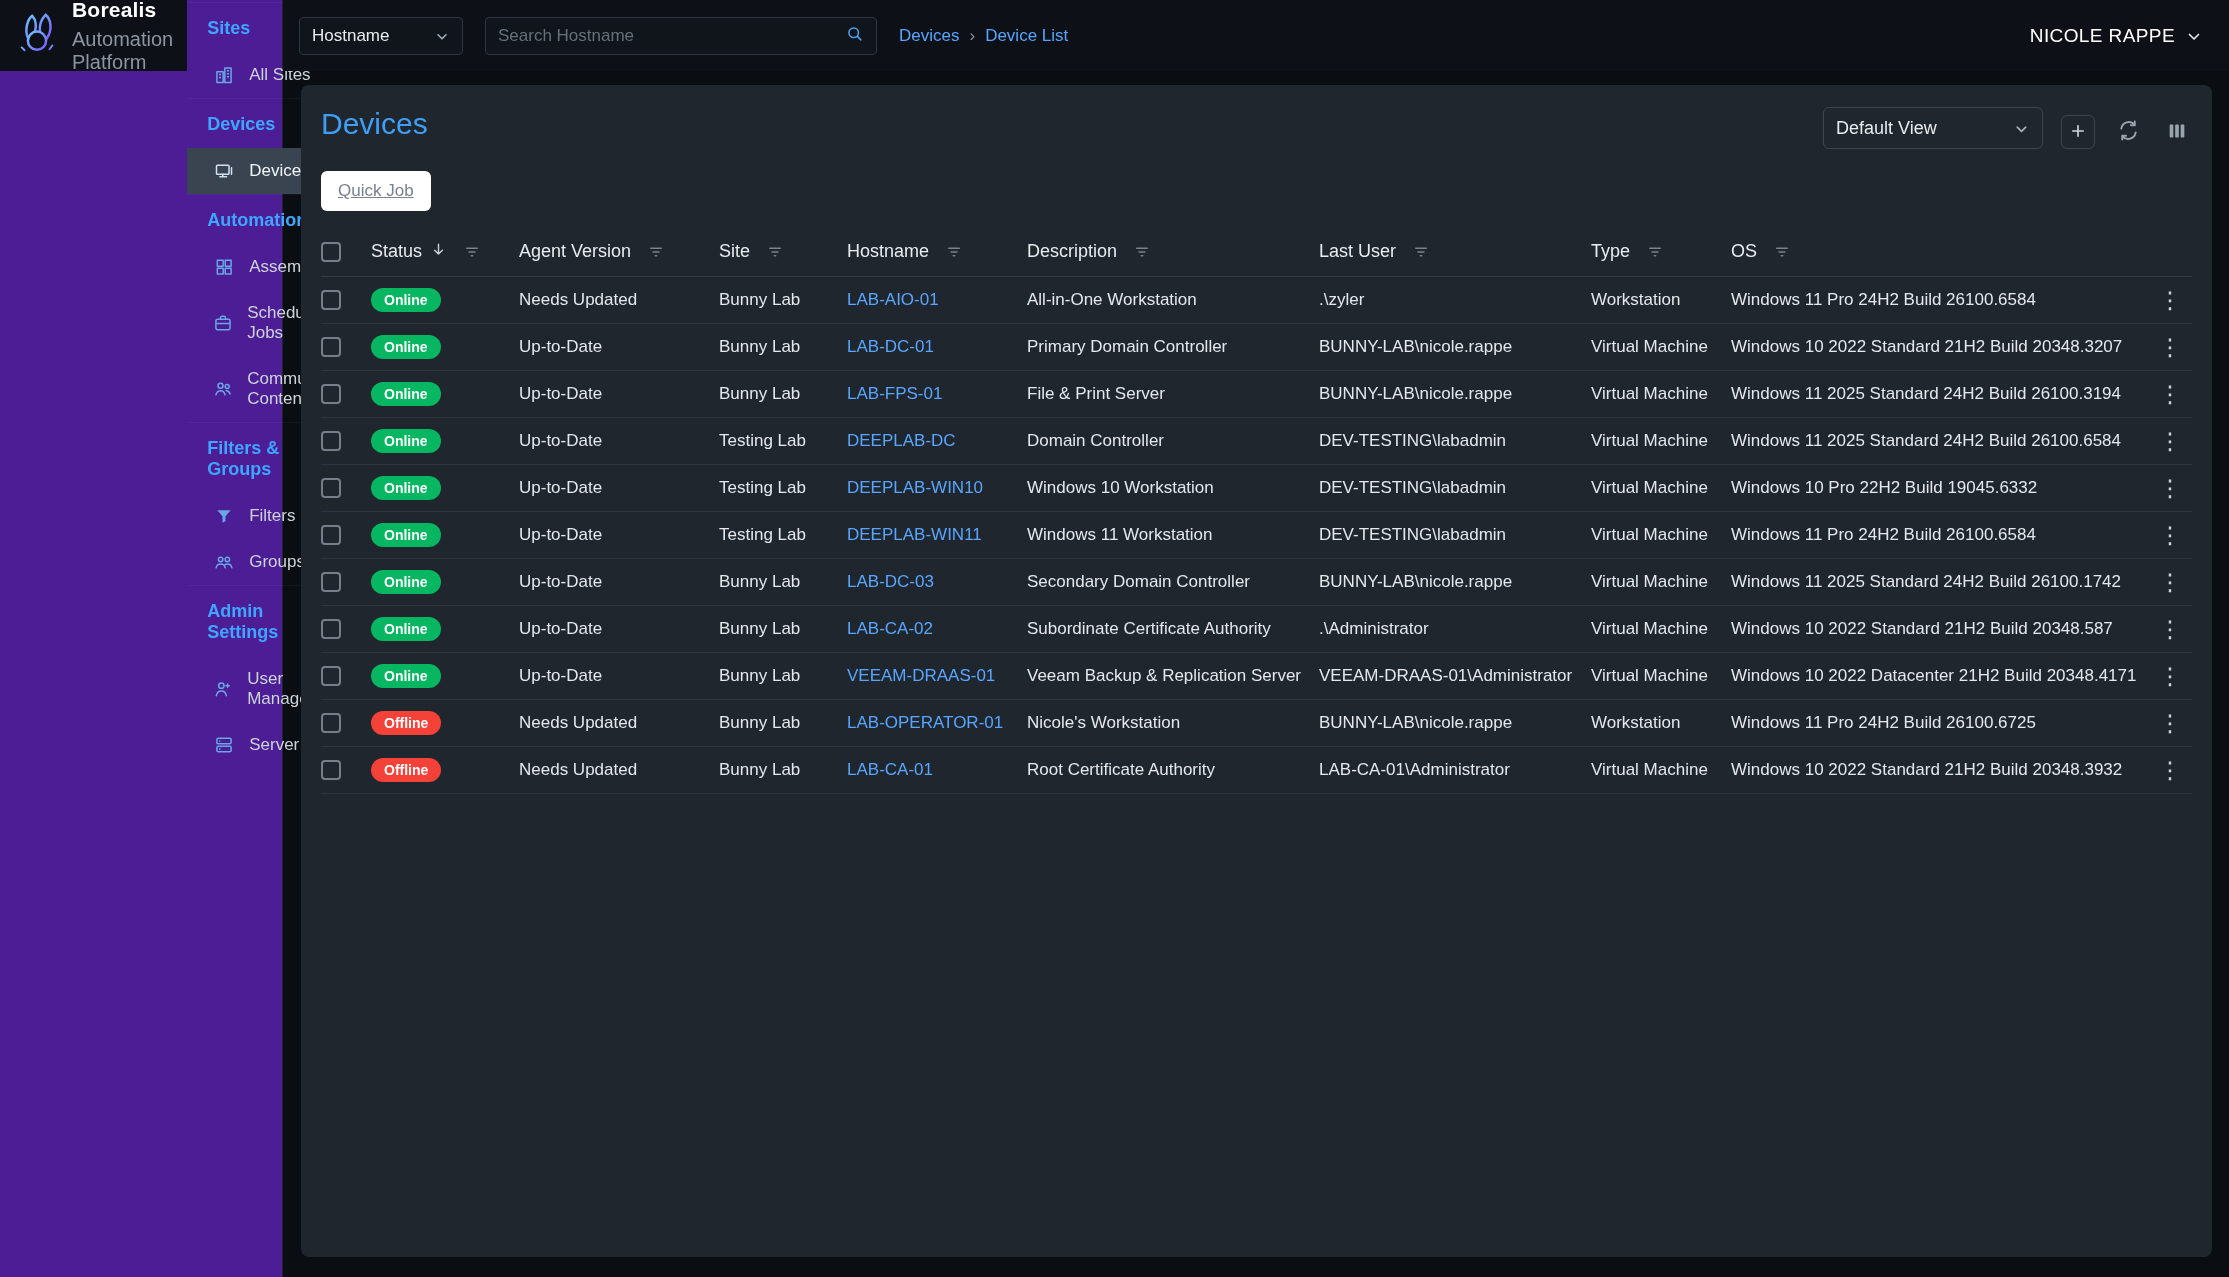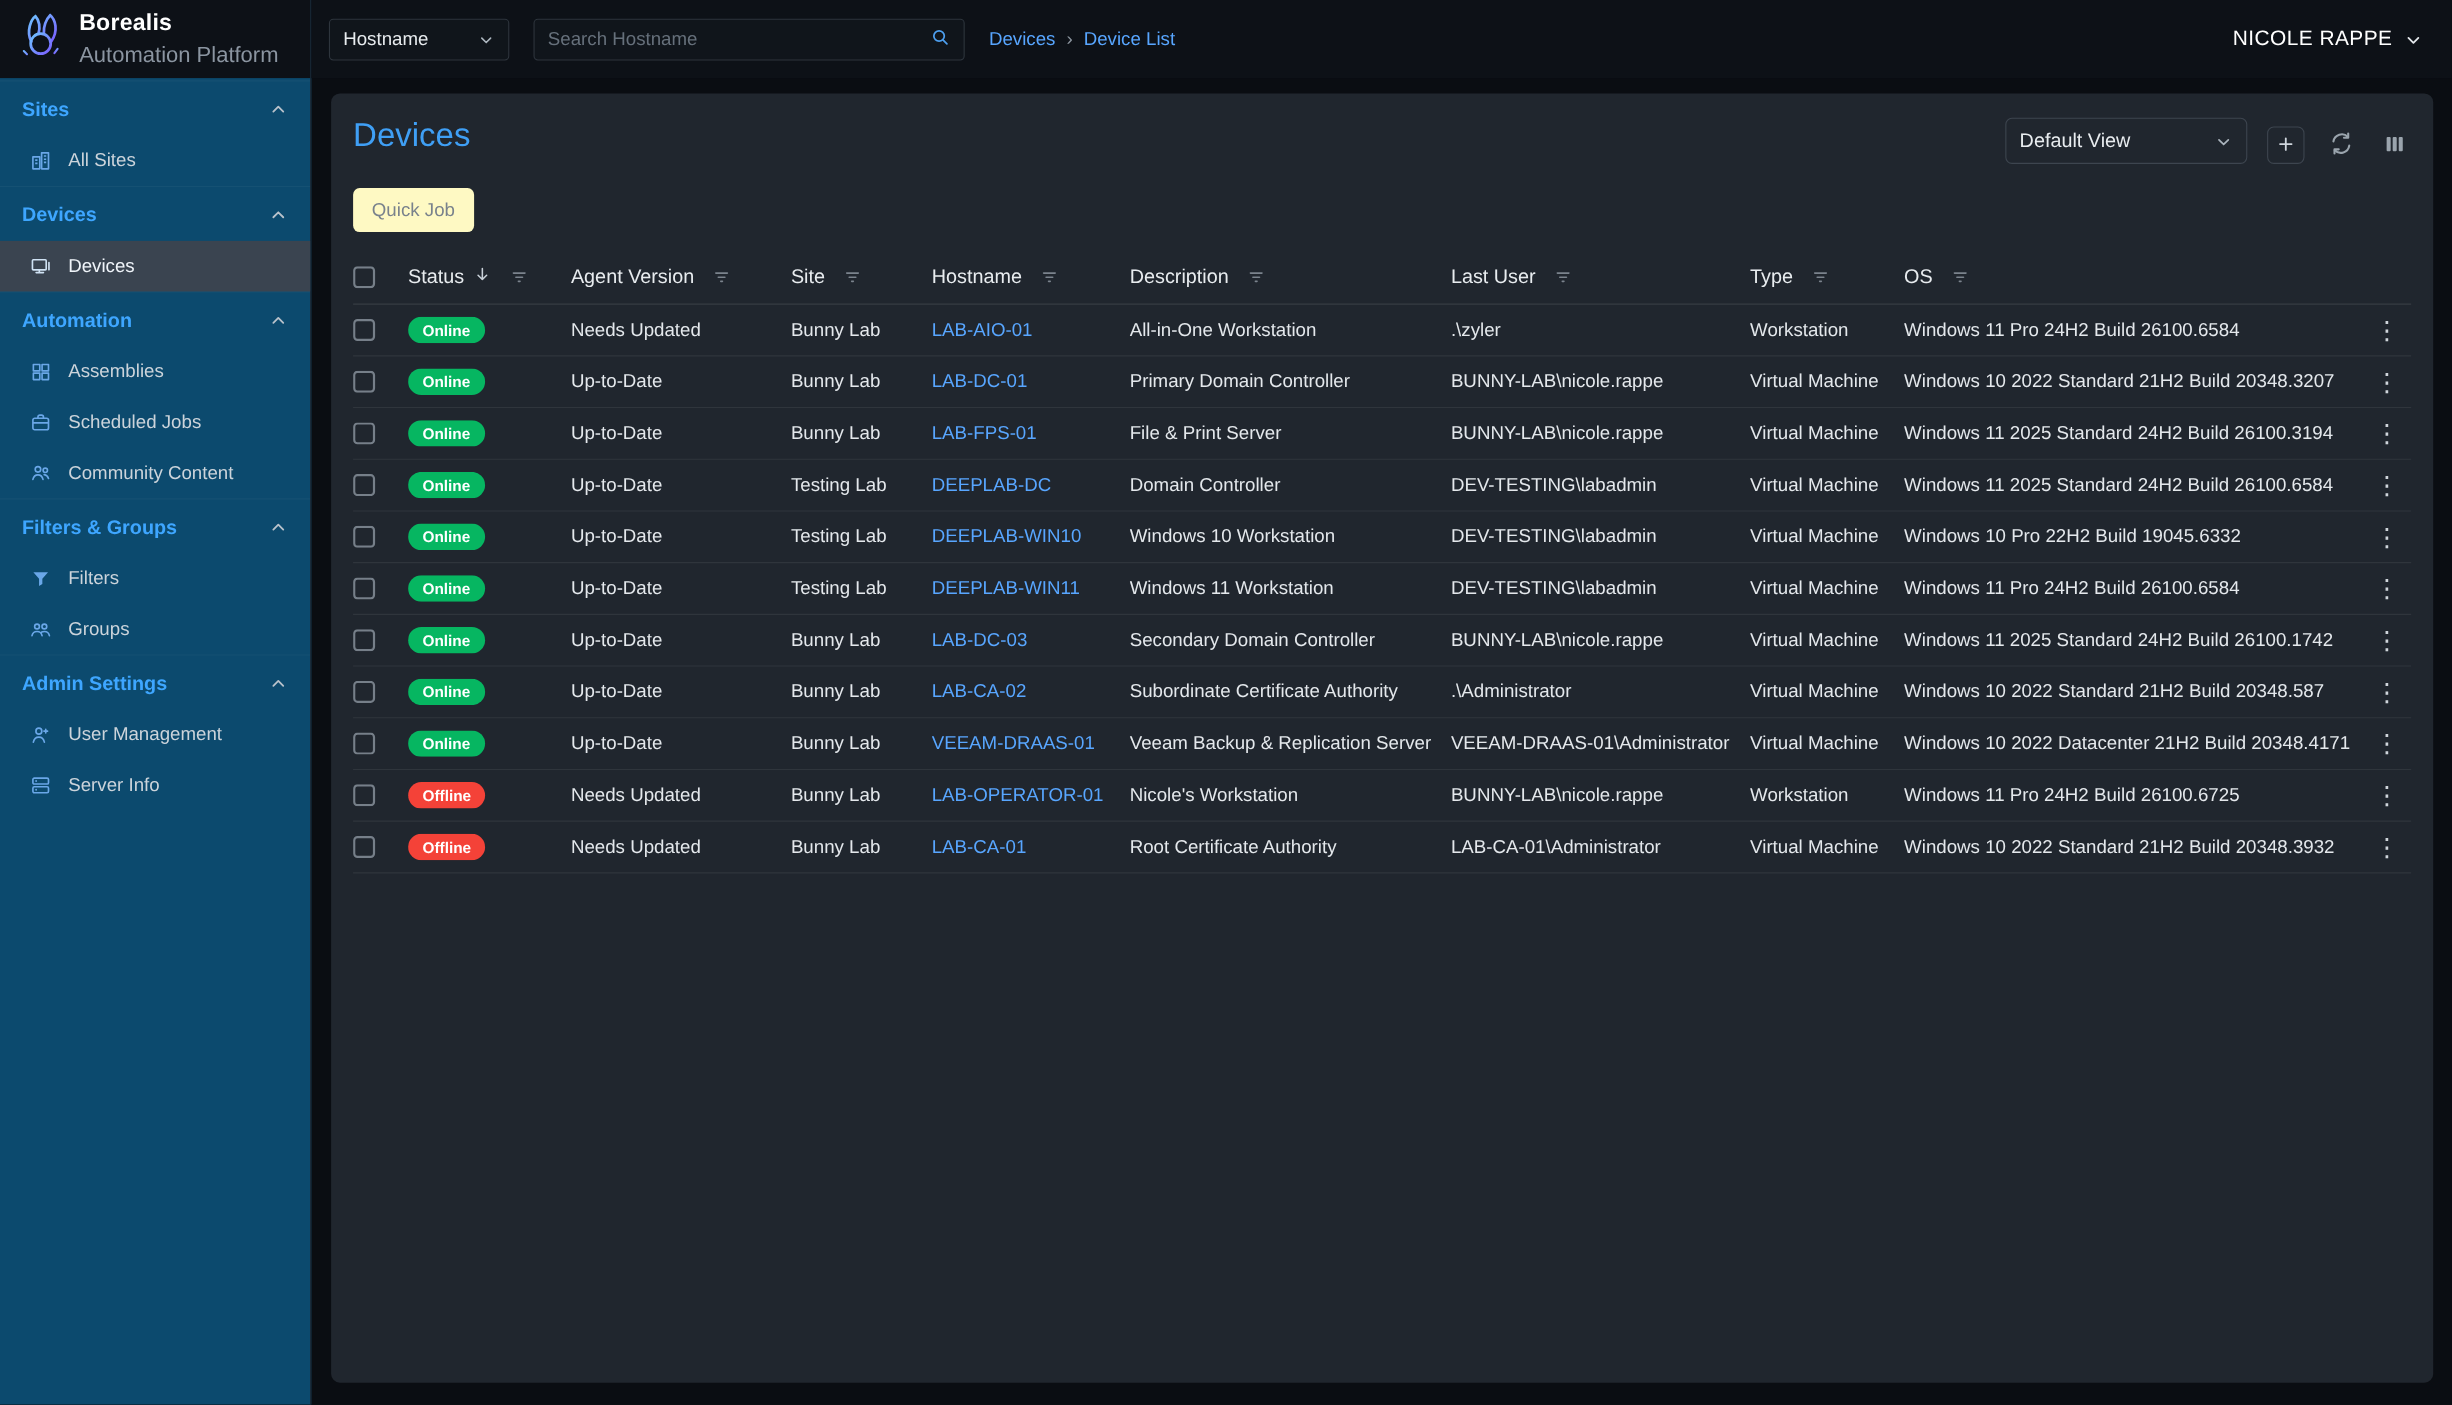--- a/index.html
+++ b/index.html
@@ -1,21 +1,21 @@
 <!DOCTYPE html>
 <html><head>
 <meta charset="utf-8">
 <style>
   * { margin:0; padding:0; box-sizing:border-box; }
   html,body { width:2229px; height:1277px; background:#0a0d12; color:#e4e8ec;
     font-family:"Liberation Sans", sans-serif; overflow:hidden; }
   .app { display:flex; width:100%; height:100%; }
 
   
-  .sidebar { width:283px; flex-shrink:0; background:#0c4a6e; display:flex; flex-direction:column; border-right:1px solid #1e252e; }
+  .sidebar { width:283px; flex-shrink:0; background:#4c1d95; display:flex; flex-direction:row; border-right:1px solid #1e252e; }
   .logo-row { height:71px; background:#0d1117; display:flex; align-items:center; gap:12px; padding:0 14px; }
   .brand-name { font-size:21px; font-weight:700; color:#ffffff; letter-spacing:.2px; }
   .brand-sub { font-size:20px; color:#8b95a1; margin-top:6px; }
   .sidenav { flex:1; padding-top:2px; }
   .section { border-top:1px solid rgba(255,255,255,0.04); }
   .section-header { display:flex; justify-content:space-between; padding:15px 20px 13px 20px; cursor:pointer; }
   .section-label { color:#3ea6ff; font-weight:700; font-size:18px; }
   .chev { display:inline-flex; align-items:center; }
   .item { display:flex; align-items:center; gap:14px; padding:13px 20px 13px 26px; font-size:17px; color:#ccd4db; cursor:pointer; }
   .item .sicon { display:inline-flex; width:22px; justify-content:center; color:#6aa7e8; }
@@ -38,21 +38,21 @@
   .content { flex:1; padding:14px 17px 20px 18px; min-height:0; }
   .panel { height:100%; background:#20262e; border-radius:8px; padding:22px 20px; display:flex; flex-direction:column; overflow:hidden; }
 
   .panel-head { display:flex; align-items:flex-start; justify-content:space-between; }
   .page-title { font-size:30px; font-weight:400; color:#3f9ff5; }
   .panel-controls { display:flex; align-items:flex-end; gap:18px; }
   .select.view { width:220px; height:42px; padding:0 12px; font-size:18px; background:#20262e; border-color:#3d454f; border-radius:6px; }
   .icon-btn { width:34px; height:34px; border:1px solid #3d454f; border-radius:6px; background:transparent; display:inline-flex; align-items:center; justify-content:center; cursor:pointer; }
   .ghost-btn { border:none; background:transparent; display:inline-flex; align-items:center; justify-content:center; cursor:pointer; padding:4px; }
 
-  .quick-job { margin-top:22px; align-self:flex-start; background:#fef9c3; color:#79828c; border:none; border-radius:6px; padding:10px 17px; font-size:17px; font-family:"Liberation Sans",sans-serif; cursor:pointer; }
+  .quick-job { margin-top:22px; align-self:flex-start; background:#ffffff; color:#79828c; border:none; border-radius:6px; padding:10px 17px; font-size:17px; font-family:"Liberation Sans",sans-serif; cursor:pointer;text-decoration:underline; }
 
   
   .table { margin-top:16px; }
   .dev-grid { display:grid; grid-template-columns:50px 148px 200px 128px 180px 292px 272px 140px 1fr 44px; align-items:center; }
   .thead { height:50px; border-bottom:1px solid rgba(255,255,255,0.10); }
   .row { height:47px; border-bottom:1px solid rgba(255,255,255,0.07); }
   .cell { font-size:17px; color:#e4e8ec; white-space:nowrap; overflow:hidden; text-overflow:ellipsis; padding-right:10px; }
   .th { display:flex; align-items:center; gap:16px; font-size:18px; color:#e8ecef; cursor:pointer; }
   .th .flt { display:inline-flex; opacity:.85; }
   .checkbox { width:20px; height:20px; border:2px solid #767f89; border-radius:4px; background:transparent; cursor:pointer; }

